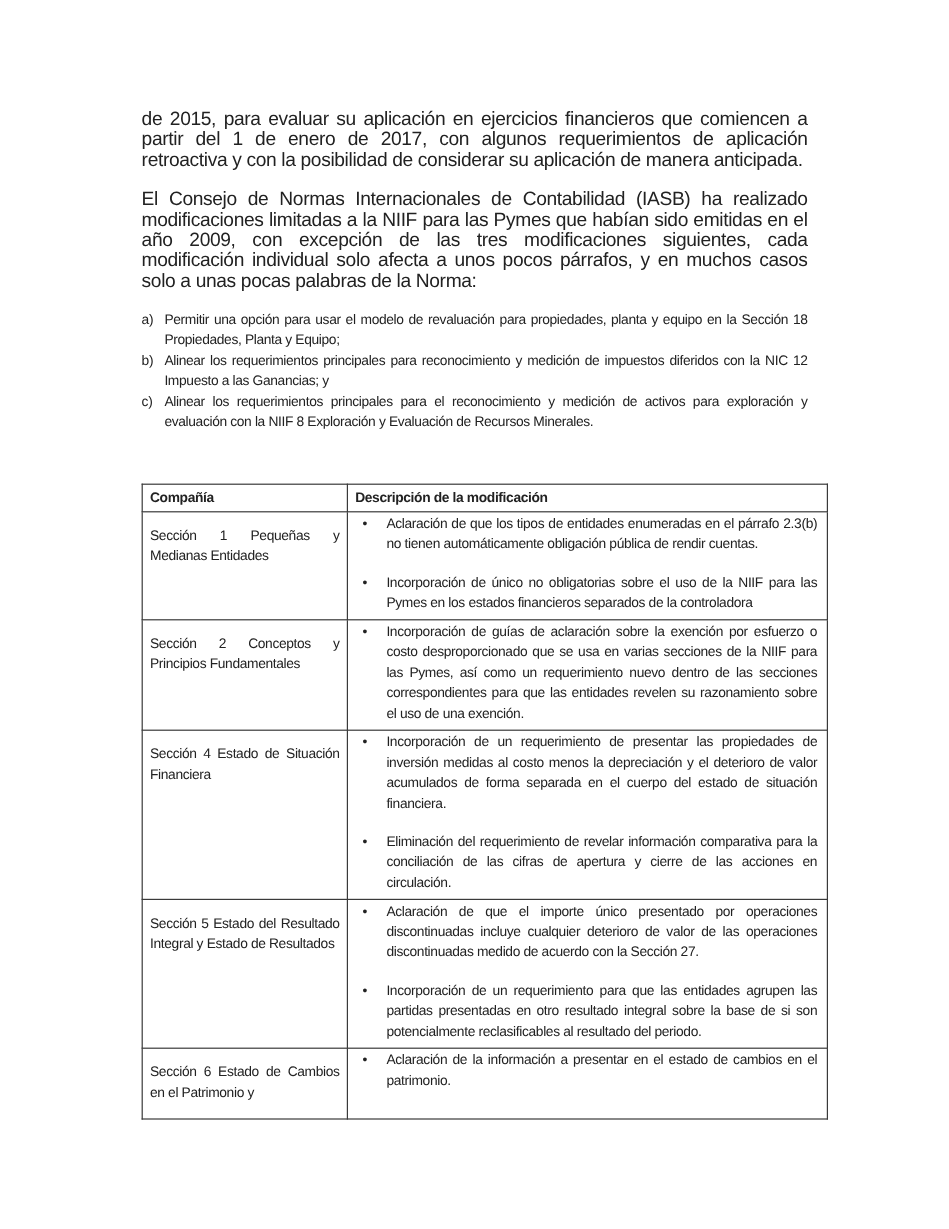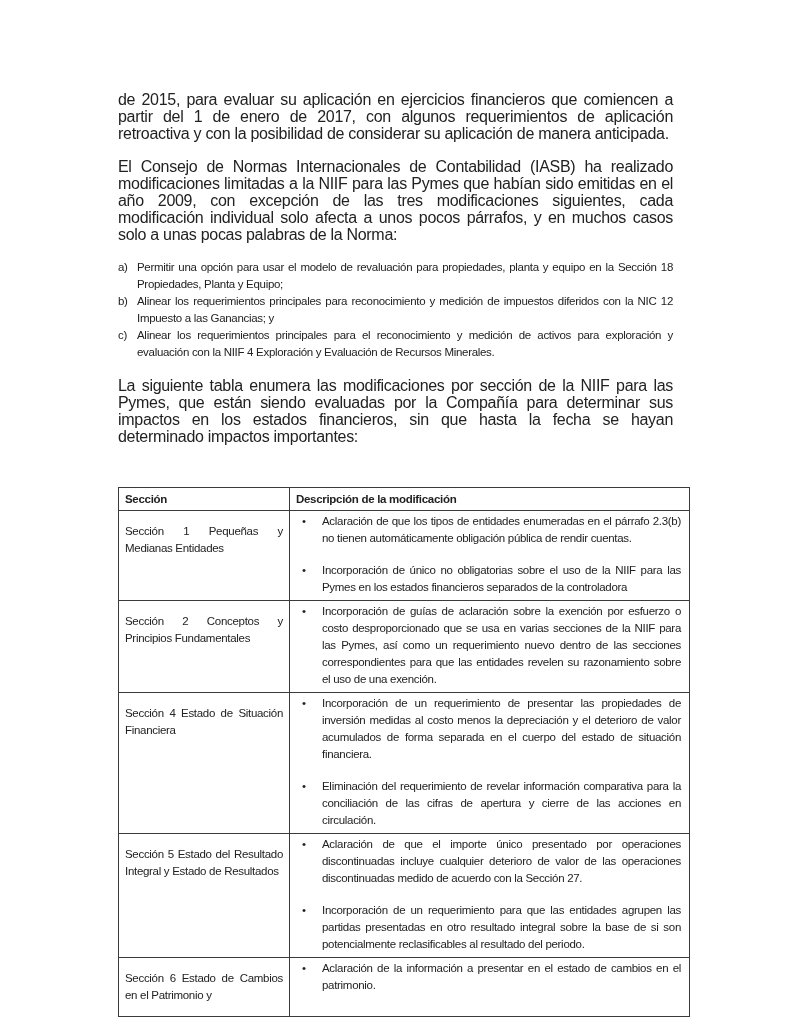--- a/index.html
+++ b/index.html
@@ -102,30 +102,29 @@
     <div class="list-item">
       <span class="marker">a)</span>
       <span class="item-text">Permitir una opción para usar el modelo de revaluación para propiedades, planta y equipo en la Sección 18 Propiedades, Planta y Equipo;</span>
     </div>
     <div class="list-item">
       <span class="marker">b)</span>
       <span class="item-text">Alinear los requerimientos principales para reconocimiento y medición de impuestos diferidos con la NIC 12 Impuesto a las Ganancias; y</span>
     </div>
     <div class="list-item">
       <span class="marker">c)</span>
-      <span class="item-text">Alinear los requerimientos principales para el reconocimiento y medición de activos para exploración y evaluación con la NIIF 4 Exploración y Evaluación de Recursos Minerales.</span>
+      <span class="item-text">Alinear los requerimientos principales para el reconocimiento y medición de activos para exploración y evaluación con la NIIF 8 Exploración y Evaluación de Recursos Minerales.</span>
     </div>
   </div>
 
-  <p class="para">La siguiente tabla enumera las modificaciones por sección de la NIIF para las Pymes, que están siendo evaluadas por la Compañía para determinar sus impactos en los estados financieros, sin que hasta la fecha se hayan determinado impactos importantes:</p>
 
   <table class="mod-table">
     <thead>
       <tr>
-        <th class="col-section">Sección</th>
+        <th class="col-section">Compañía</th>
         <th class="col-desc">Descripción de la modificación</th>
       </tr>
     </thead>
     <tbody>
       <tr>
         <td class="sec-cell">Sección 1 Pequeñas y Medianas Entidades</td>
         <td class="desc-cell">
           <div class="bullet-item">
             <span class="bullet-glyph">•</span>
             <span class="bullet-text">Aclaración de que los tipos de entidades enumeradas en el párrafo 2.3(b) no tienen automáticamente obligación pública de rendir cuentas.</span>

